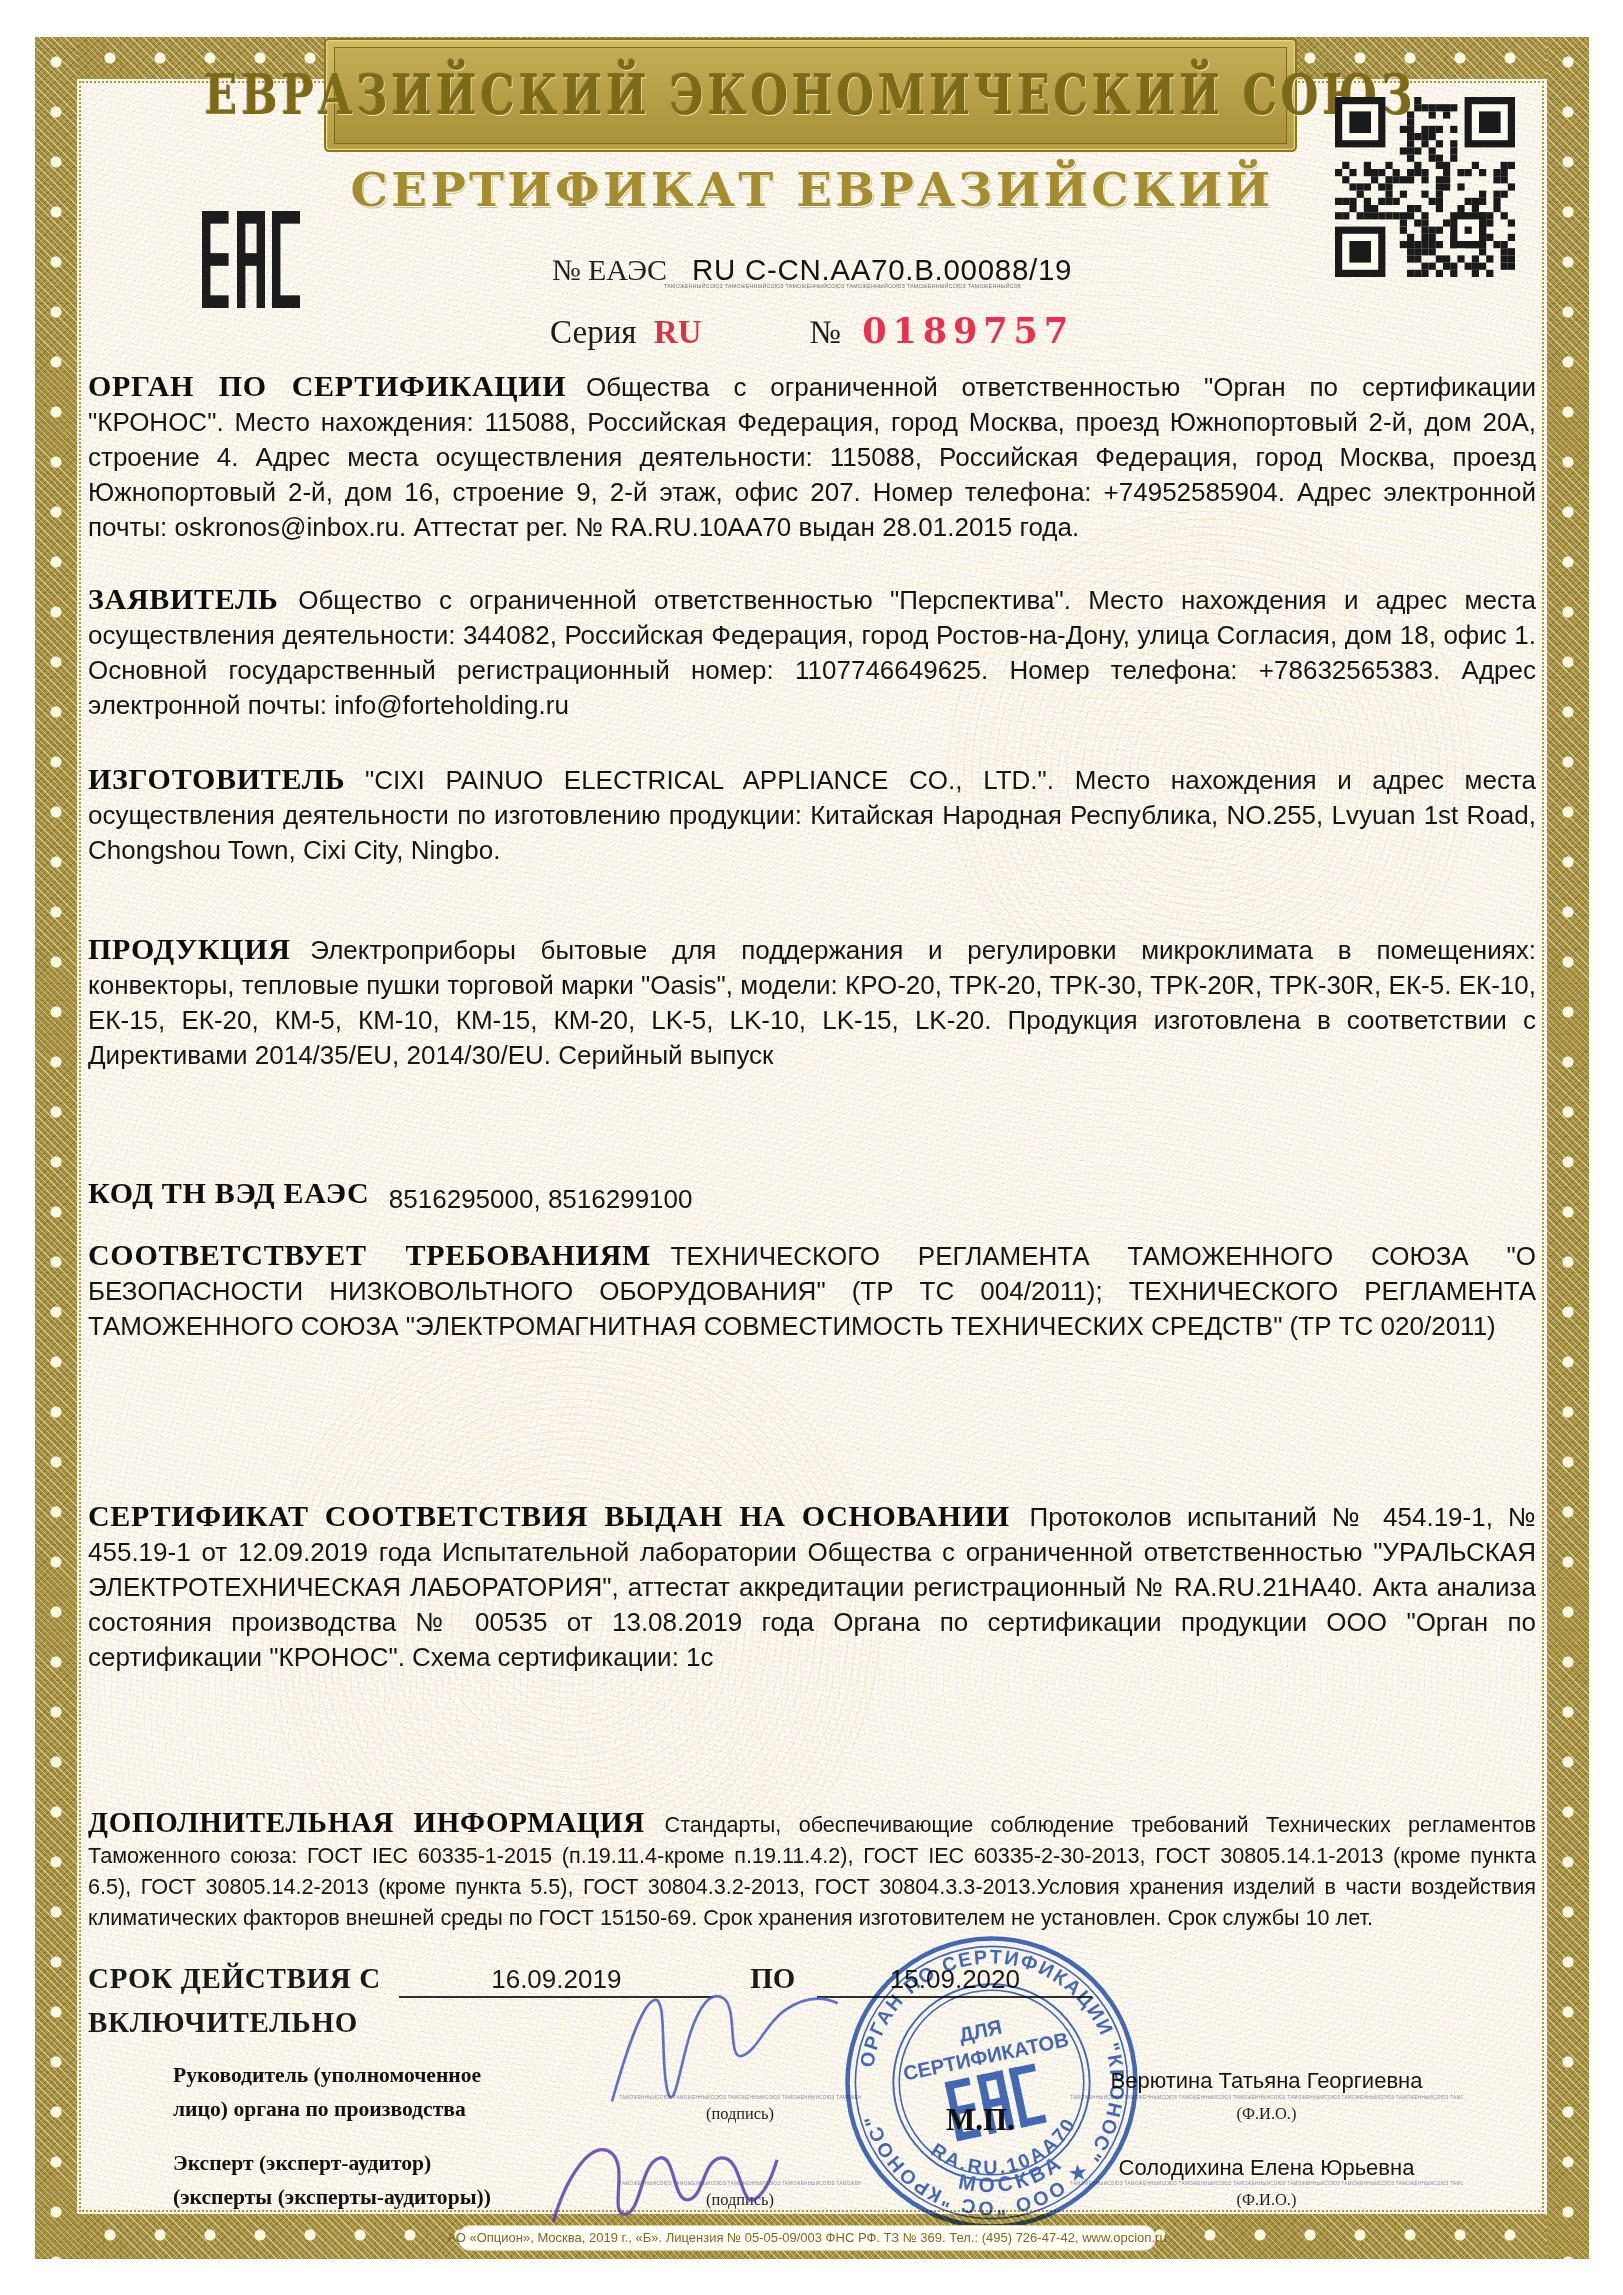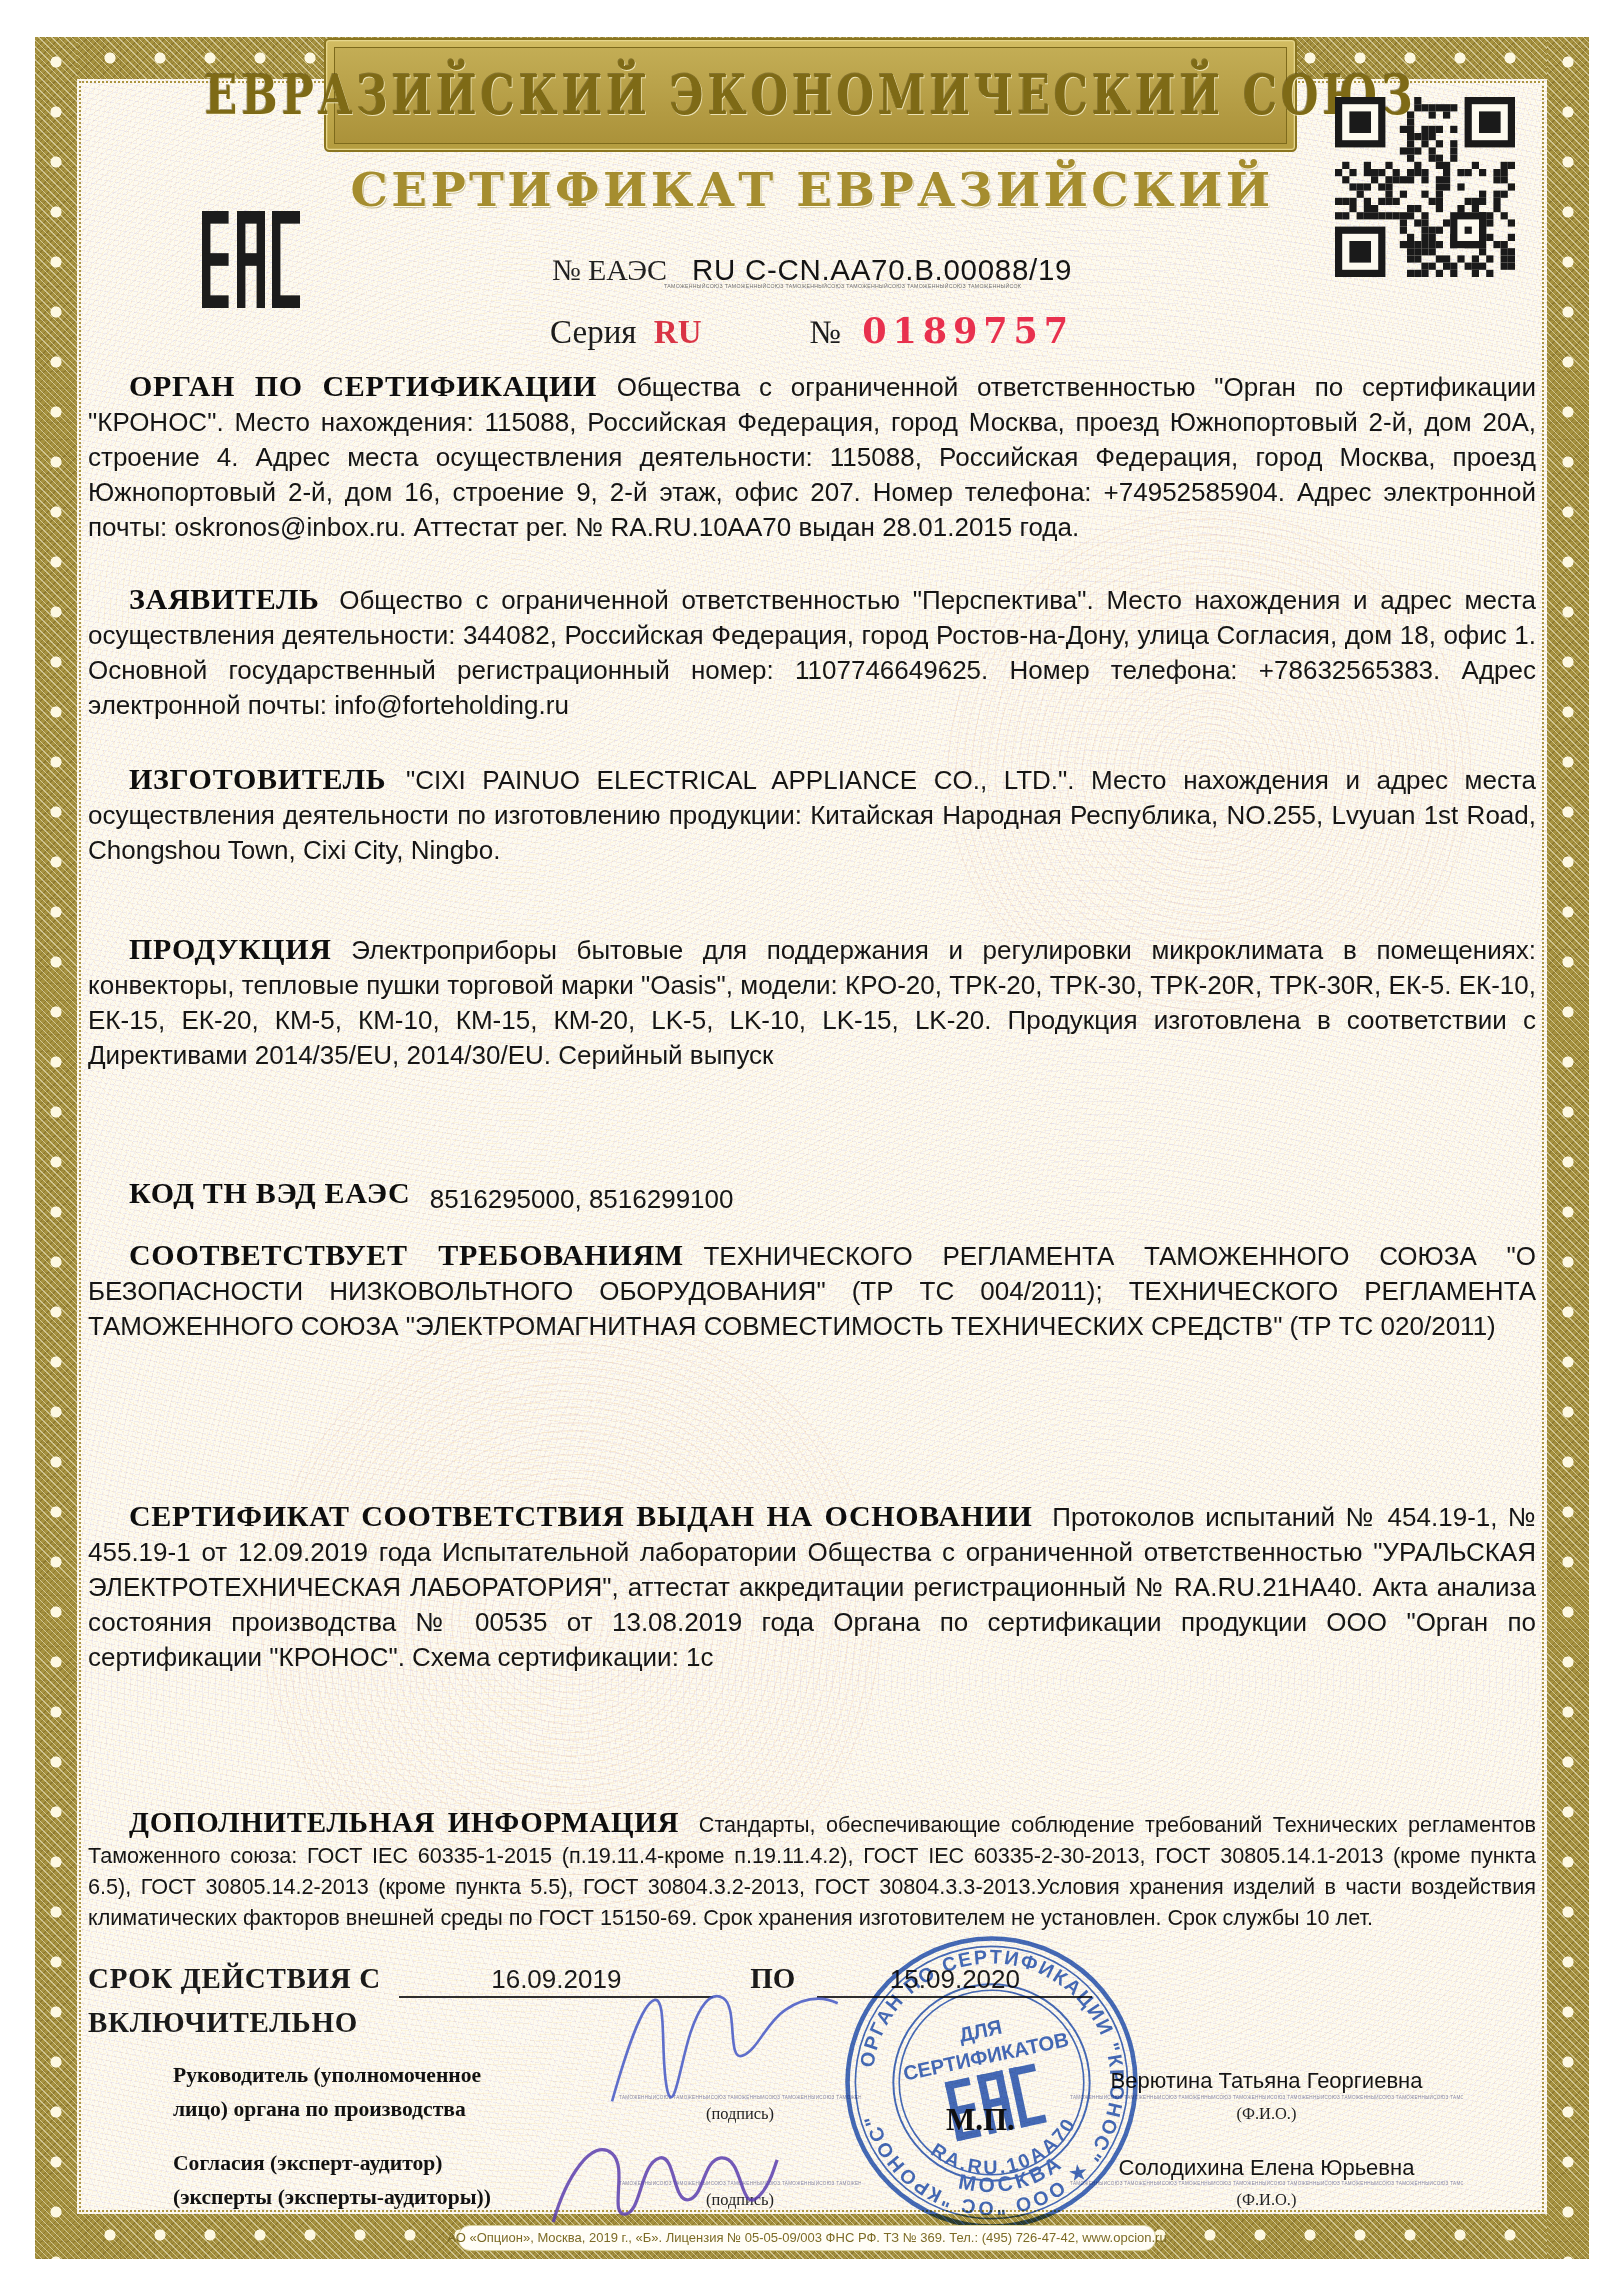--- a/index.html
+++ b/index.html
@@ -65,21 +65,21 @@
   .series-row{position:absolute;left:77px;width:1470px;top:310px;text-align:center;white-space:nowrap;}
   .series-label{font-family:"Liberation Serif",serif;font-size:33px;color:#1c1c1c;}
   .series-value{font-family:"Liberation Serif",serif;font-weight:bold;font-size:33px;color:#d93445;margin-left:14.4px;}
   .num-label{font-family:"Liberation Serif",serif;font-size:33px;color:#1c1c1c;margin-left:105px;}
   .num-value{font-family:"DejaVu Serif",serif;font-weight:bold;font-size:35px;letter-spacing:5.9px;
       color:#e8314e;margin-left:18.3px;}
   
   .sec{position:absolute;left:88px;width:1448px;font-size:26px;line-height:35px;
       text-align:justify;color:#151515;}
   .sec .lbl{font-family:"Liberation Serif",serif;font-weight:bold;font-size:30px;
-      letter-spacing:0.7px;padding-right:19.6px;color:#0e0e0e;margin-left:41px;}
+      letter-spacing:0.7px;padding-right:19.6px;color:#0e0e0e;}
   #sec-dop{font-size:21.6px;line-height:31px;}
   #sec-dop .lbl{font-size:29px;}
   #sec-code .val{position:relative;top:5.2px;}
   
   .validity{position:absolute;left:88px;top:1962px;white-space:nowrap;}
   .v-label{font-family:"Liberation Serif",serif;font-weight:bold;font-size:29px;letter-spacing:0.7px;}
   .dline{display:inline-block;border-bottom:2px solid #2e2e2e;text-align:center;
       font-size:26px;padding-bottom:1px;vertical-align:baseline;}
   #dline-from{width:314px;margin-left:18.3px;}
   #po{font-family:"Liberation Serif",serif;font-weight:bold;font-size:29px;margin-left:37px;}
@@ -390,21 +390,21 @@
   <div class="inclusive">ВКЛЮЧИТЕЛЬНО</div>
 
   <div class="role" style="top:2063px">Руководитель (уполномоченное</div>
   <div class="role" style="top:2097px">лицо) органа по производства</div>
   <div class="micro" style="left:619px;top:2095px;width:242px">ТАМОЖЕННЫЙСОЮЗ ТАМОЖЕННЫЙСОЮЗ ТАМОЖЕННЫЙСОЮЗ ТАМОЖЕННЫЙСОЮЗ ТАМОЖЕННЫЙСОЮЗ ТАМОЖЕННЫЙСОЮЗ ТАМОЖЕННЫЙСОЮЗ ТАМОЖЕННЫЙСОЮЗ ТАМОЖЕННЫЙСОЮЗ ТАМОЖЕННЫЙСОЮЗ ТАМОЖЕННЫЙСОЮЗ ТАМОЖЕННЫЙСОЮЗ ТАМОЖЕННЫЙСОЮЗ ТАМОЖЕННЫЙСОЮЗ ТАМОЖЕННЫЙСОЮЗ ТАМОЖЕННЫЙСОЮЗ ТАМОЖЕННЫЙСОЮЗ ТАМОЖЕННЫЙСОЮЗ ТАМОЖЕННЫЙСОЮЗ ТАМОЖЕННЫЙСОЮЗ ТАМОЖЕННЫЙСОЮЗ ТАМОЖЕННЫЙСОЮЗ ТАМОЖЕННЫЙСОЮЗ ТАМОЖЕННЫЙСОЮЗ ТАМОЖЕННЫЙСОЮЗ ТАМОЖЕННЫЙСОЮЗ ТАМОЖЕННЫЙСОЮЗ ТАМОЖЕННЫЙСОЮЗ ТАМОЖЕННЫЙСОЮЗ ТАМОЖЕННЫЙСОЮЗ ТАМОЖЕННЫЙСОЮЗ ТАМОЖЕННЫЙСОЮЗ ТАМОЖЕННЫЙСОЮЗ ТАМОЖЕННЫЙСОЮЗ ТАМОЖЕННЫЙСОЮЗ ТАМОЖЕННЫЙСОЮЗ ТАМОЖЕННЫЙСОЮЗ ТАМОЖЕННЫЙСОЮЗ ТАМОЖЕННЫЙСОЮЗ ТАМОЖЕННЫЙСОЮЗ </div>
   <div class="caption" style="left:619px;top:2104px;width:242px">(подпись)</div>
   <div class="fio" style="top:2068px">Верютина Татьяна Георгиевна</div>
   <div class="micro" style="left:1070px;top:2095px;width:393px">ТАМОЖЕННЫЙСОЮЗ ТАМОЖЕННЫЙСОЮЗ ТАМОЖЕННЫЙСОЮЗ ТАМОЖЕННЫЙСОЮЗ ТАМОЖЕННЫЙСОЮЗ ТАМОЖЕННЫЙСОЮЗ ТАМОЖЕННЫЙСОЮЗ ТАМОЖЕННЫЙСОЮЗ ТАМОЖЕННЫЙСОЮЗ ТАМОЖЕННЫЙСОЮЗ ТАМОЖЕННЫЙСОЮЗ ТАМОЖЕННЫЙСОЮЗ ТАМОЖЕННЫЙСОЮЗ ТАМОЖЕННЫЙСОЮЗ ТАМОЖЕННЫЙСОЮЗ ТАМОЖЕННЫЙСОЮЗ ТАМОЖЕННЫЙСОЮЗ ТАМОЖЕННЫЙСОЮЗ ТАМОЖЕННЫЙСОЮЗ ТАМОЖЕННЫЙСОЮЗ ТАМОЖЕННЫЙСОЮЗ ТАМОЖЕННЫЙСОЮЗ ТАМОЖЕННЫЙСОЮЗ ТАМОЖЕННЫЙСОЮЗ ТАМОЖЕННЫЙСОЮЗ ТАМОЖЕННЫЙСОЮЗ ТАМОЖЕННЫЙСОЮЗ ТАМОЖЕННЫЙСОЮЗ ТАМОЖЕННЫЙСОЮЗ ТАМОЖЕННЫЙСОЮЗ ТАМОЖЕННЫЙСОЮЗ ТАМОЖЕННЫЙСОЮЗ ТАМОЖЕННЫЙСОЮЗ ТАМОЖЕННЫЙСОЮЗ ТАМОЖЕННЫЙСОЮЗ ТАМОЖЕННЫЙСОЮЗ ТАМОЖЕННЫЙСОЮЗ ТАМОЖЕННЫЙСОЮЗ ТАМОЖЕННЫЙСОЮЗ ТАМОЖЕННЫЙСОЮЗ </div>
   <div class="caption" style="left:1070px;top:2104px;width:393px">(Ф.И.О.)</div>
 
-  <div class="role" style="top:2151px">Согласия (эксперт-аудитор)</div>
+  <div class="role" style="top:2151px">Эксперт (эксперт-аудитор)</div>
   <div class="role" style="top:2185px">(эксперты (эксперты-аудиторы))</div>
   <div class="micro" style="left:619px;top:2181px;width:242px">ТАМОЖЕННЫЙСОЮЗ ТАМОЖЕННЫЙСОЮЗ ТАМОЖЕННЫЙСОЮЗ ТАМОЖЕННЫЙСОЮЗ ТАМОЖЕННЫЙСОЮЗ ТАМОЖЕННЫЙСОЮЗ ТАМОЖЕННЫЙСОЮЗ ТАМОЖЕННЫЙСОЮЗ ТАМОЖЕННЫЙСОЮЗ ТАМОЖЕННЫЙСОЮЗ ТАМОЖЕННЫЙСОЮЗ ТАМОЖЕННЫЙСОЮЗ ТАМОЖЕННЫЙСОЮЗ ТАМОЖЕННЫЙСОЮЗ ТАМОЖЕННЫЙСОЮЗ ТАМОЖЕННЫЙСОЮЗ ТАМОЖЕННЫЙСОЮЗ ТАМОЖЕННЫЙСОЮЗ ТАМОЖЕННЫЙСОЮЗ ТАМОЖЕННЫЙСОЮЗ ТАМОЖЕННЫЙСОЮЗ ТАМОЖЕННЫЙСОЮЗ ТАМОЖЕННЫЙСОЮЗ ТАМОЖЕННЫЙСОЮЗ ТАМОЖЕННЫЙСОЮЗ ТАМОЖЕННЫЙСОЮЗ ТАМОЖЕННЫЙСОЮЗ ТАМОЖЕННЫЙСОЮЗ ТАМОЖЕННЫЙСОЮЗ ТАМОЖЕННЫЙСОЮЗ ТАМОЖЕННЫЙСОЮЗ ТАМОЖЕННЫЙСОЮЗ ТАМОЖЕННЫЙСОЮЗ ТАМОЖЕННЫЙСОЮЗ ТАМОЖЕННЫЙСОЮЗ ТАМОЖЕННЫЙСОЮЗ ТАМОЖЕННЫЙСОЮЗ ТАМОЖЕННЫЙСОЮЗ ТАМОЖЕННЫЙСОЮЗ ТАМОЖЕННЫЙСОЮЗ </div>
   <div class="caption" style="left:619px;top:2190px;width:242px">(подпись)</div>
   <div class="fio" style="top:2155px">Солодихина Елена Юрьевна</div>
   <div class="micro" style="left:1070px;top:2181px;width:393px">ТАМОЖЕННЫЙСОЮЗ ТАМОЖЕННЫЙСОЮЗ ТАМОЖЕННЫЙСОЮЗ ТАМОЖЕННЫЙСОЮЗ ТАМОЖЕННЫЙСОЮЗ ТАМОЖЕННЫЙСОЮЗ ТАМОЖЕННЫЙСОЮЗ ТАМОЖЕННЫЙСОЮЗ ТАМОЖЕННЫЙСОЮЗ ТАМОЖЕННЫЙСОЮЗ ТАМОЖЕННЫЙСОЮЗ ТАМОЖЕННЫЙСОЮЗ ТАМОЖЕННЫЙСОЮЗ ТАМОЖЕННЫЙСОЮЗ ТАМОЖЕННЫЙСОЮЗ ТАМОЖЕННЫЙСОЮЗ ТАМОЖЕННЫЙСОЮЗ ТАМОЖЕННЫЙСОЮЗ ТАМОЖЕННЫЙСОЮЗ ТАМОЖЕННЫЙСОЮЗ ТАМОЖЕННЫЙСОЮЗ ТАМОЖЕННЫЙСОЮЗ ТАМОЖЕННЫЙСОЮЗ ТАМОЖЕННЫЙСОЮЗ ТАМОЖЕННЫЙСОЮЗ ТАМОЖЕННЫЙСОЮЗ ТАМОЖЕННЫЙСОЮЗ ТАМОЖЕННЫЙСОЮЗ ТАМОЖЕННЫЙСОЮЗ ТАМОЖЕННЫЙСОЮЗ ТАМОЖЕННЫЙСОЮЗ ТАМОЖЕННЫЙСОЮЗ ТАМОЖЕННЫЙСОЮЗ ТАМОЖЕННЫЙСОЮЗ ТАМОЖЕННЫЙСОЮЗ ТАМОЖЕННЫЙСОЮЗ ТАМОЖЕННЫЙСОЮЗ ТАМОЖЕННЫЙСОЮЗ ТАМОЖЕННЫЙСОЮЗ ТАМОЖЕННЫЙСОЮЗ </div>
   <div class="caption" style="left:1070px;top:2190px;width:393px">(Ф.И.О.)</div>
 
   <div class="mp">М.П.</div>
 
   <svg id="sig1" style="left:589px;top:1964px" width="275" height="157" viewBox="0 0 420 240">

